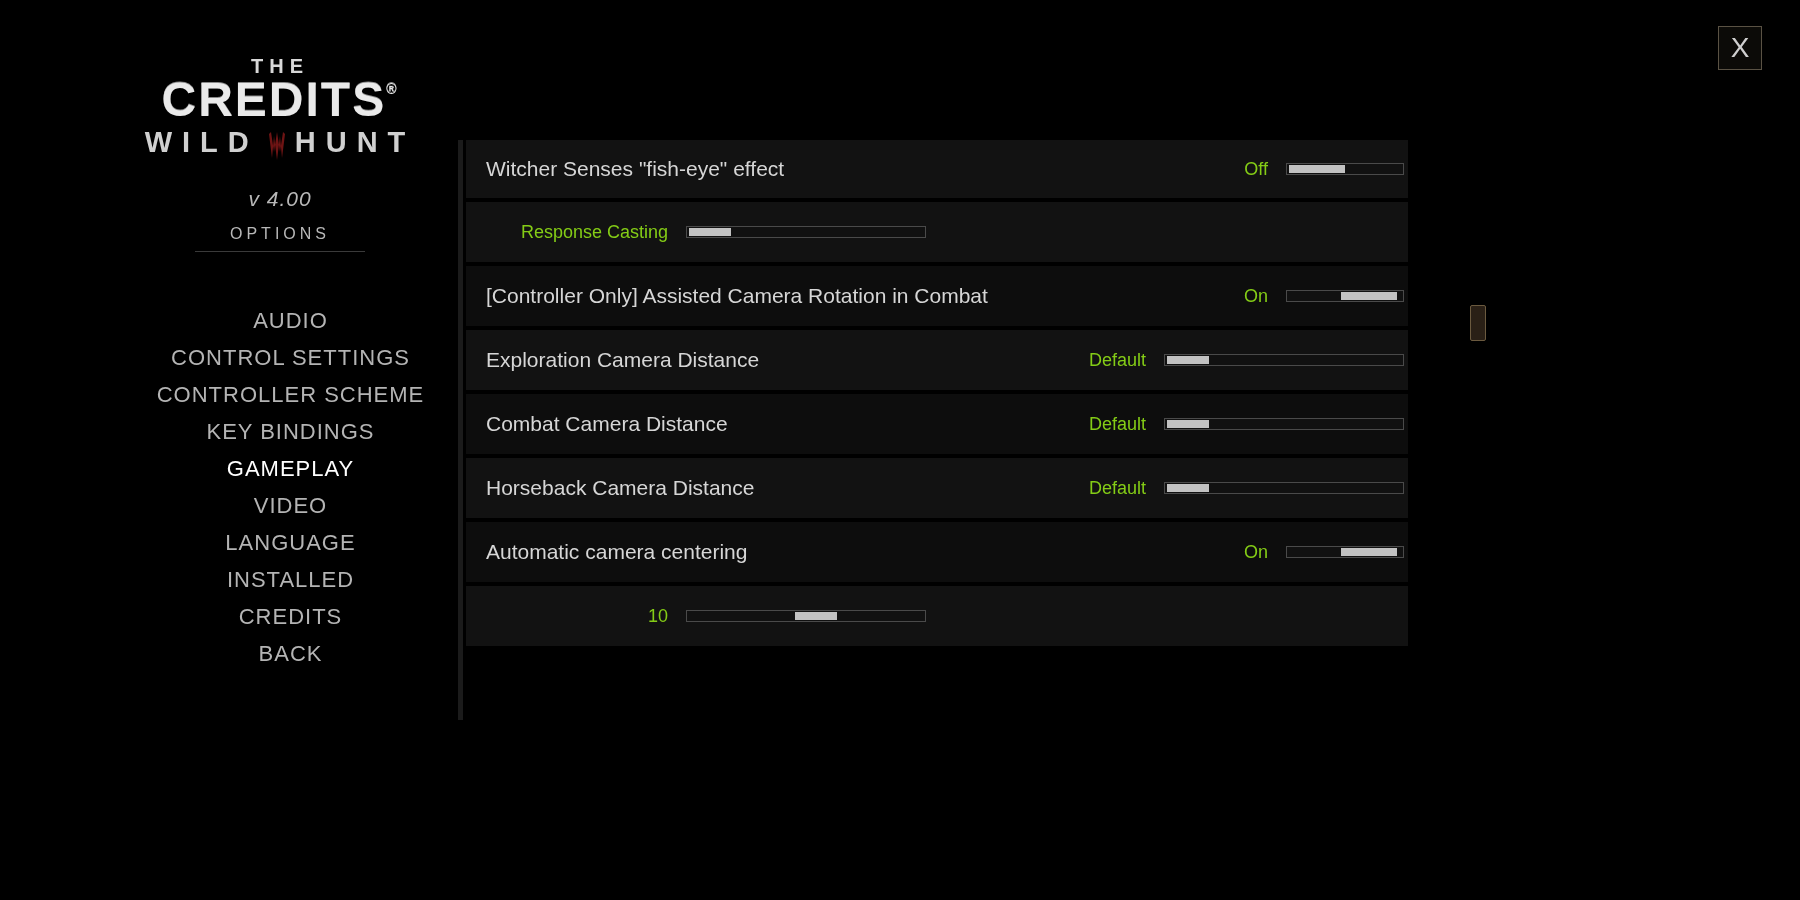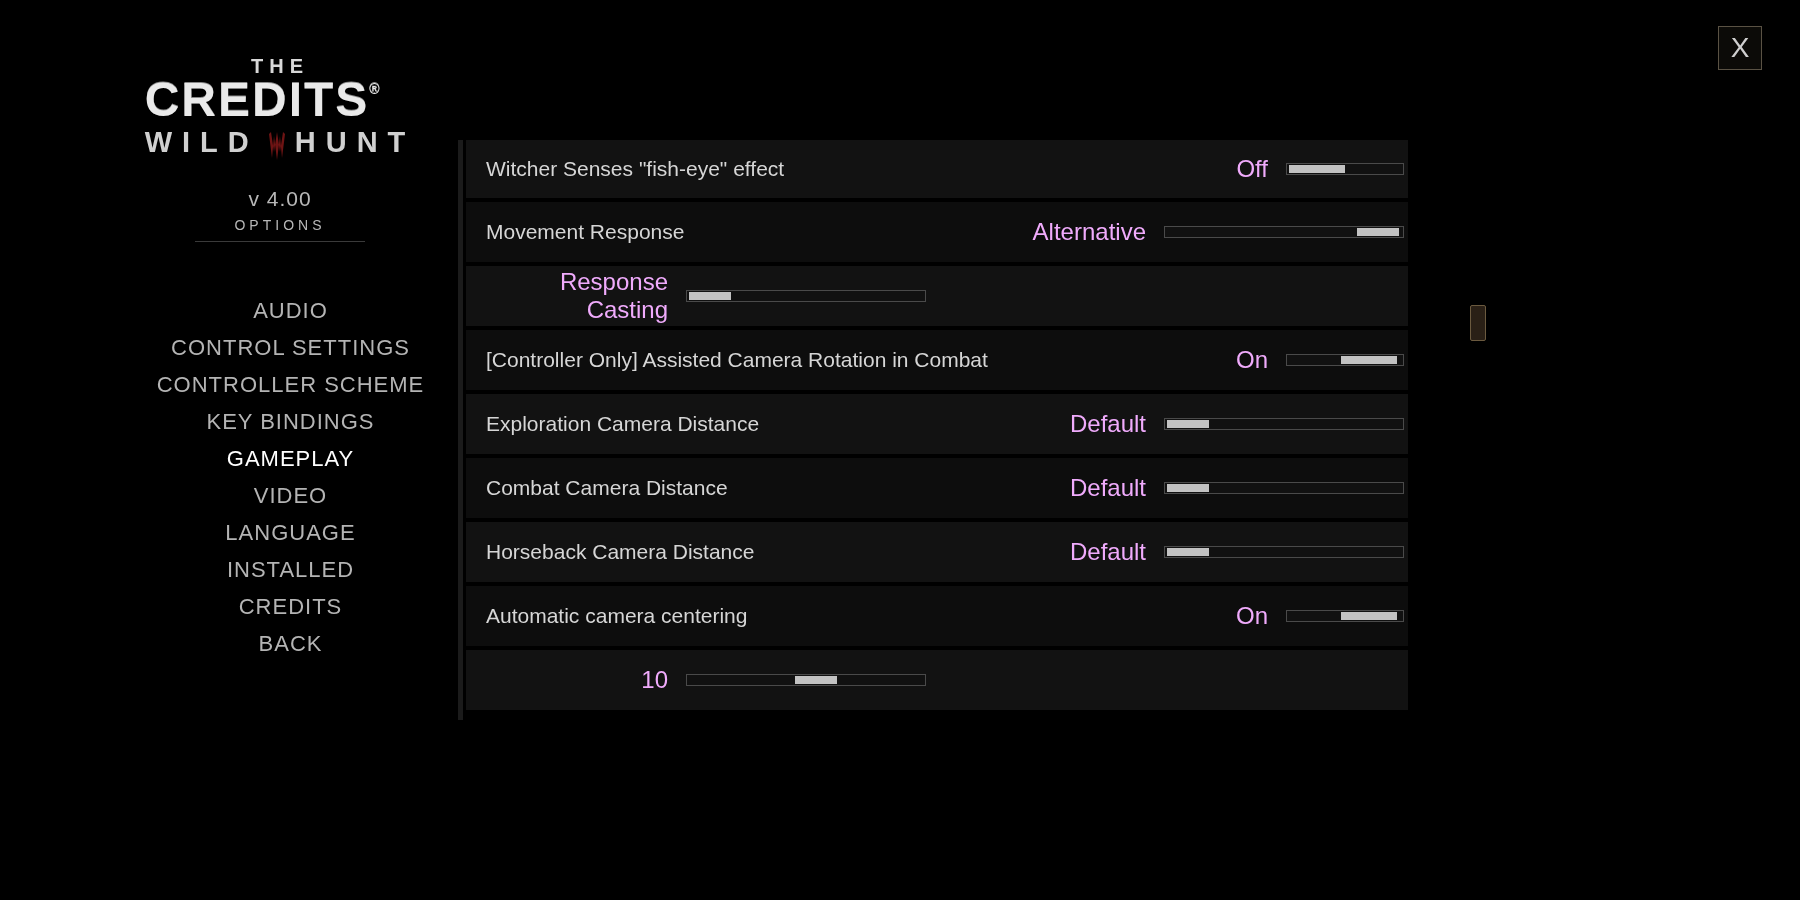--- a/index.html
+++ b/index.html
@@ -25,21 +25,21 @@
     font-family: Arial, sans-serif;
   }
 
   
   .sidebar {
     position: absolute; left: 130px; top: 55px;
     width: 300px;
     display: flex; flex-direction: column; align-items: center;
   }
 
-  .logo-block { text-align: left; user-select: none; }
+  .logo-block { text-align: center; user-select: none; }
   .logo-row { display:flex; justify-content:center; gap:12px; margin-bottom:-2px;}
   .logo-the {
     color: #d8d8d8; font-size: 20px; font-weight: 600;
     letter-spacing: 6px;
     font-family: "Trebuchet MS", Arial, sans-serif;
   }
   .logo-title {
     color: #eaeaea; font-size: 48px; font-weight: 800;
     letter-spacing: 2px;
     font-family: "Arial Black", Arial, sans-serif;
@@ -55,25 +55,25 @@
     display: flex; align-items: center; justify-content: center; gap: 6px;
   }
   .claws {
     display:inline-block; width:24px; height:30px;
     position:relative; top:4px;
   }
   .claws svg path { fill: #6e1414; }
 
   .version {
     margin-top: 28px;
-    color: #b8b8b8; font-size: 21px; letter-spacing: 1px;
+    color: #b8b8b8; font-size: 21px; letter-spacing: 1px; font-style: italic;
   }
   .options-label {
-    margin-top: 6px;
-    color: #b8b8b8; font-size: 14px; letter-spacing: 4px;
+    margin-top: 14px;
+    color: #b8b8b8; font-size: 16px; letter-spacing: 4px;
   }
   .divider {
     width: 170px; height: 1px; background: #3a3a3a; margin-top: 8px;
   }
 
   .menu {
     margin-top: 56px;
     display: flex; flex-direction: column; align-items: center; gap: 11px; margin-left: 21px;
   }
   .menu-item {
@@ -104,21 +104,21 @@
     cursor: pointer;
   }
   .setting-row.alt { background: rgba(24,24,24,0.55); }
   .setting-row.first { height: 58px; }
   .setting-label {
     flex: 1;
     color: #d6d6d6; font-size: 21px;
   }
   .setting-value {
     width: 200px; text-align: right;
-    color: #f0abfc; font-size: 24px;
+    color: #84cc16; font-size: 18px;
     padding-right: 18px;
   }
   .slider {
     width: 240px; height: 12px;
     border: 1px solid #4a4a4a;
     background: #111;
     position: relative;
     margin-right: 4px;
   }
   .slider-thumb {
@@ -178,27 +178,20 @@
 
 <div class="settings-wrap">
   <div class="settings-list" id="settings">
       <div class="setting-row first">
         <div class="setting-label">Witcher Senses "fish-eye" effect</div>
         <div class="setting-value">Off</div>
         <div class="slider" style="width: 118px;">
           <div class="slider-thumb" style="left: 2px; width: 56px;"></div>
         </div>
       </div>
-      <div class="setting-row alt">
-        <div class="setting-label">Movement Response</div>
-        <div class="setting-value">Alternative</div>
-        <div class="slider" style="width: 240px;">
-          <div class="slider-thumb" style="left: 192px; width: 42px;"></div>
-        </div>
-      </div>
       <div class="setting-row">
         <div class="setting-value">Response Casting</div>
         <div class="slider" style="width: 240px;">
           <div class="slider-thumb" style="left: 2px; width: 42px;"></div>
         </div>
       </div>
       <div class="setting-row alt">
         <div class="setting-label">[Controller Only] Assisted Camera Rotation in Combat</div>
         <div class="setting-value">On</div>
         <div class="slider" style="width: 118px;">

